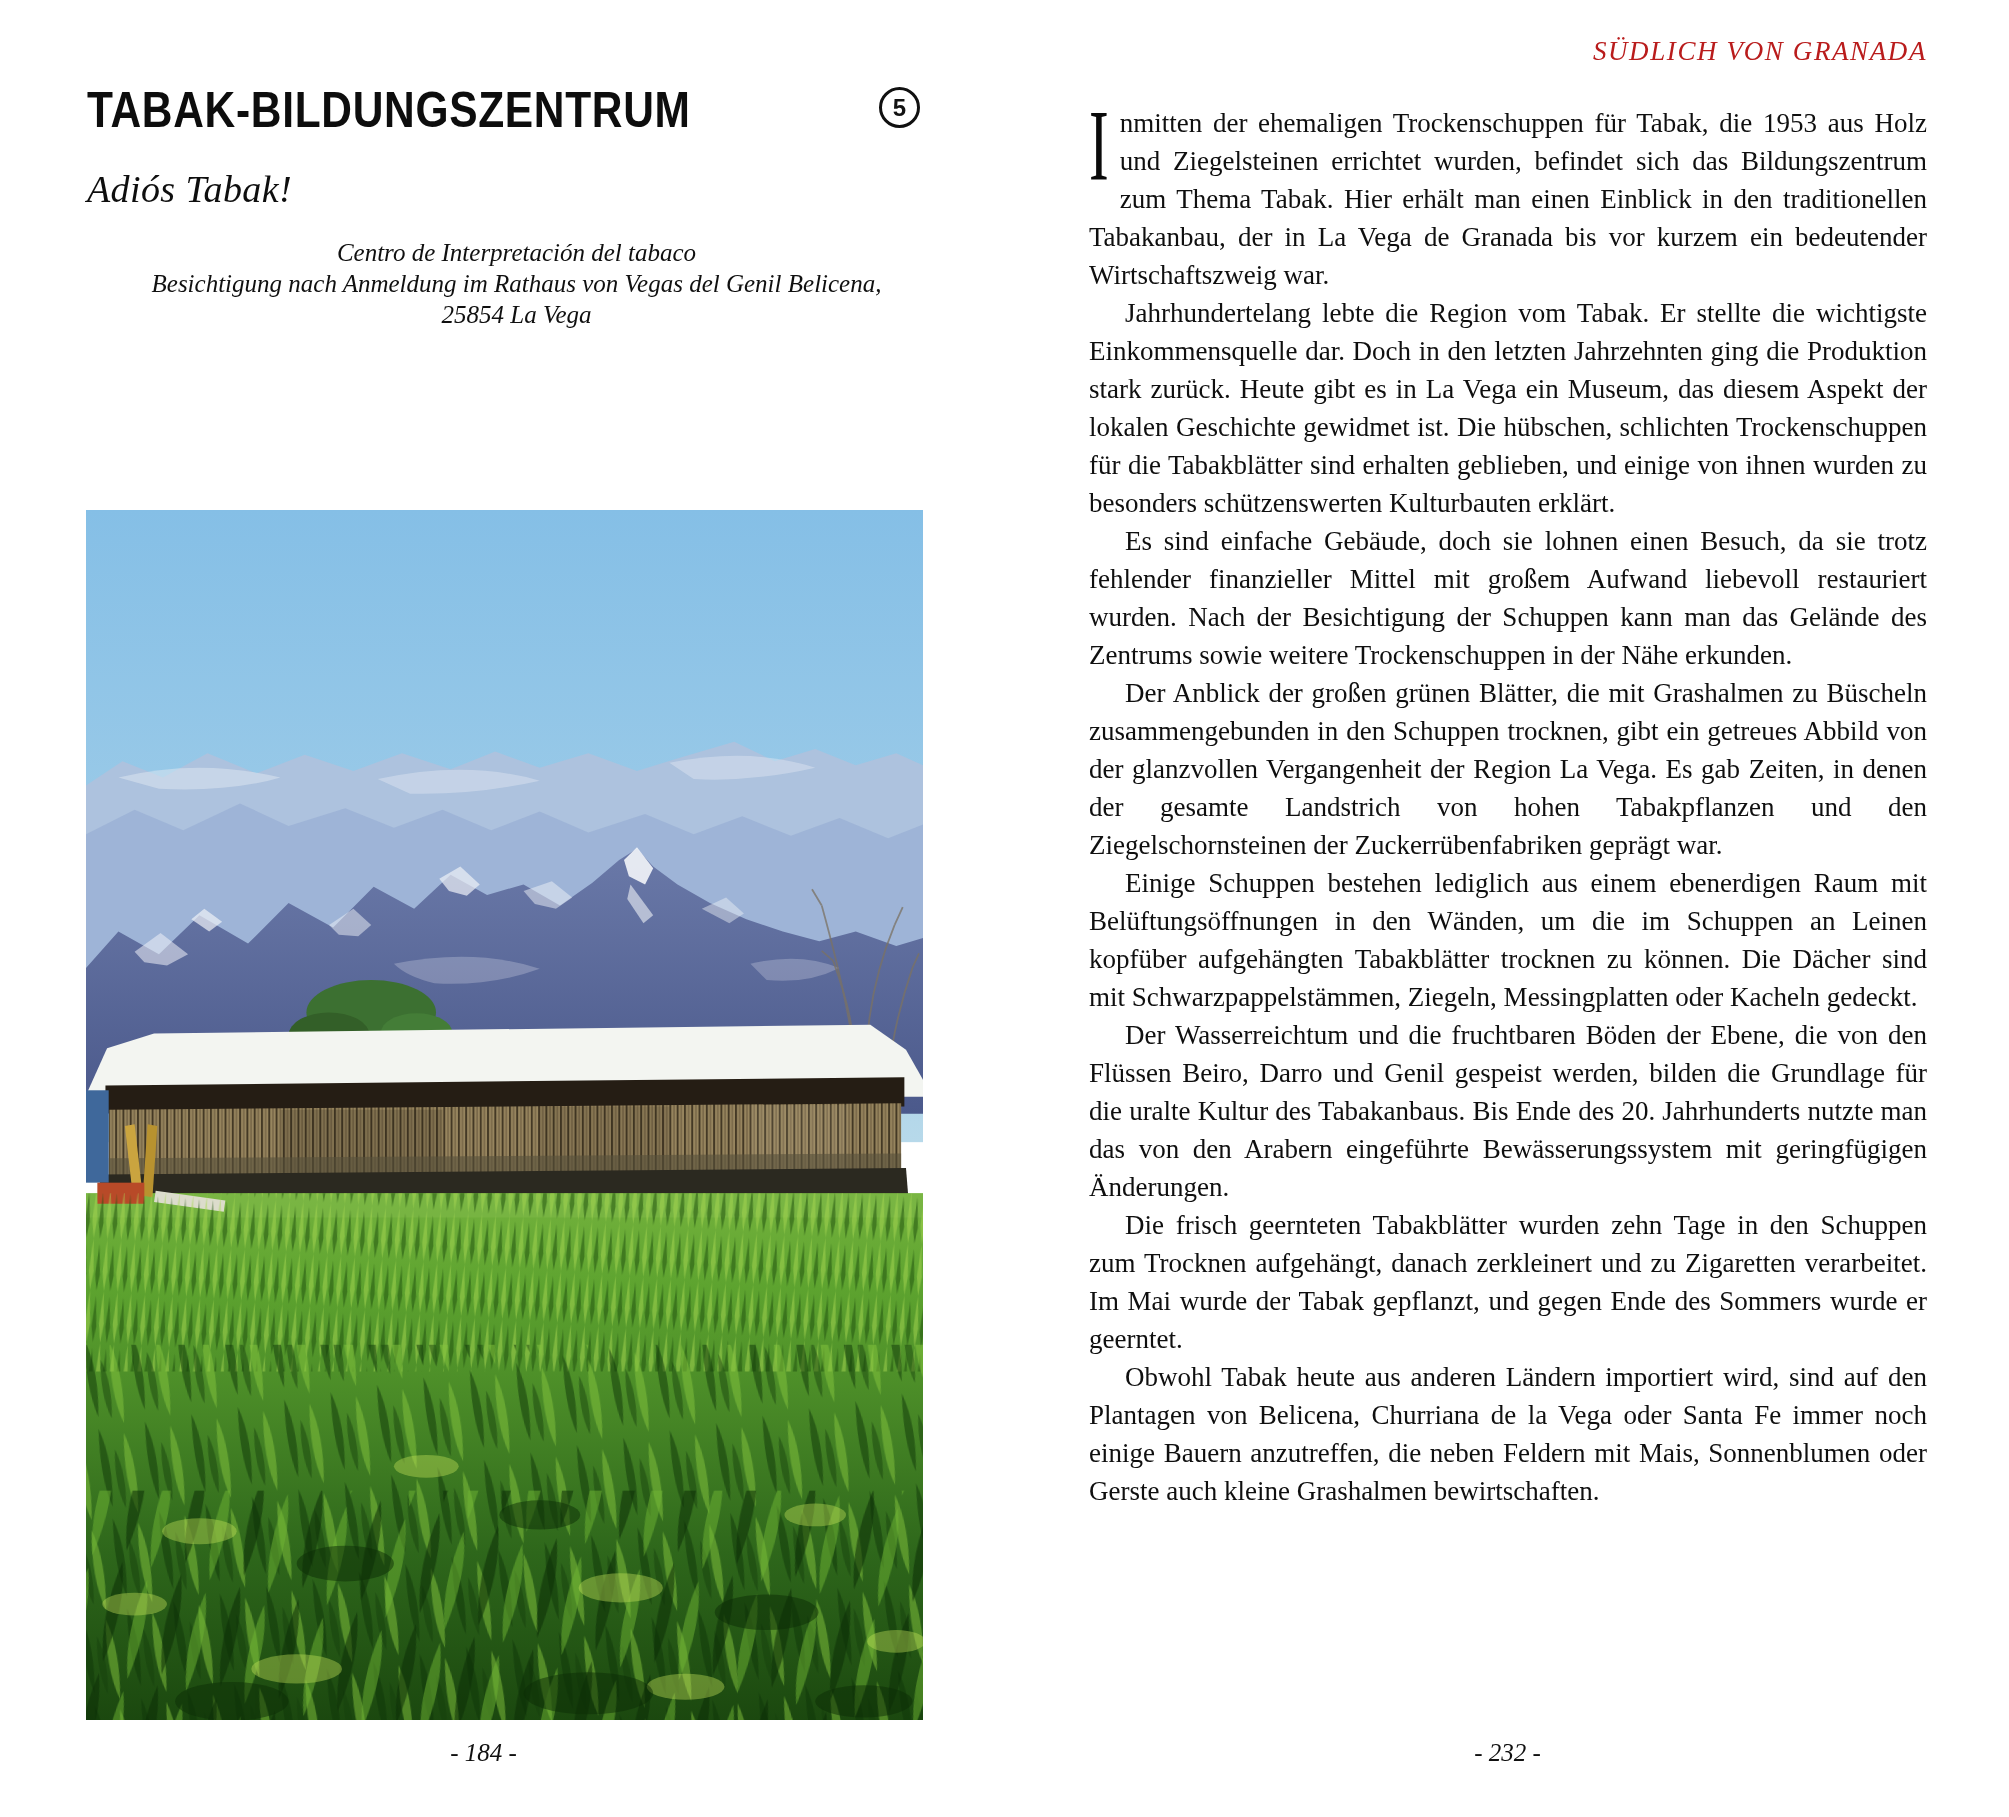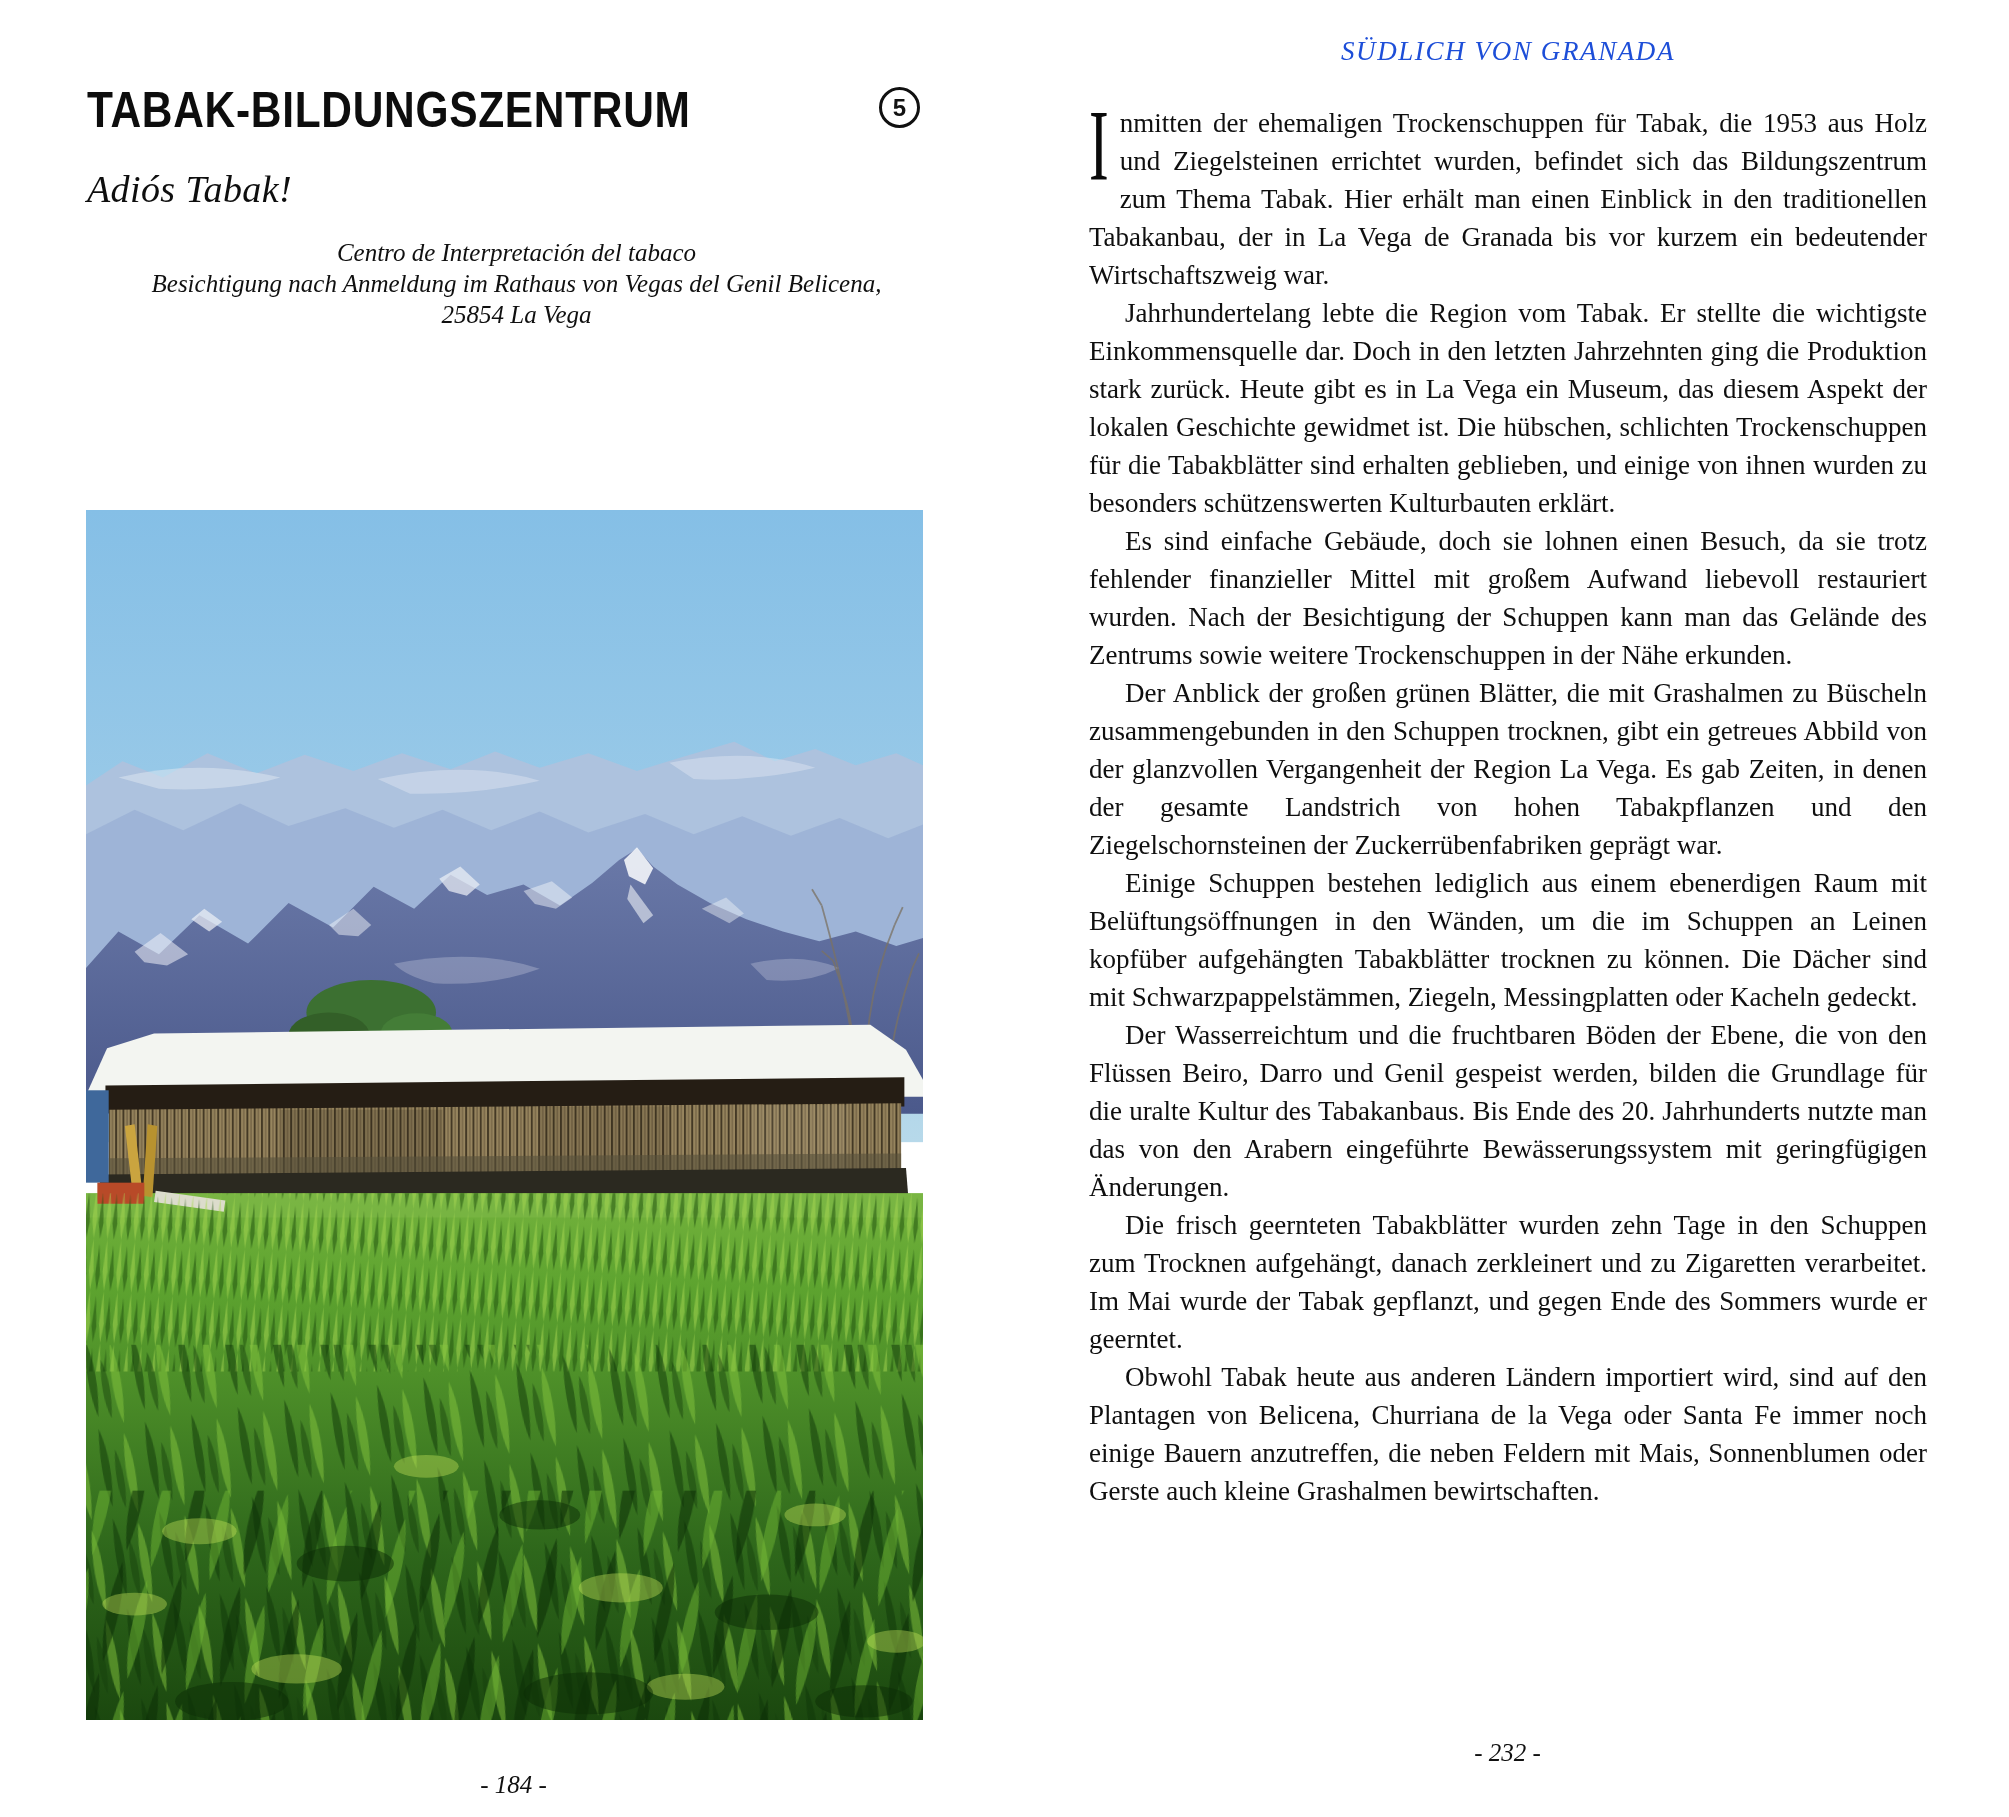--- a/index.html
+++ b/index.html
@@ -27,32 +27,32 @@
     font-style:italic; font-size:38px; letter-spacing:0.4px; color:#0e0e0e;
   }
   .contact {
     position:absolute; left:87px; top:237px; width:859px;
     font-style:italic; font-size:25px; line-height:31px; color:#101010;text-align:center;
   }
   .pagenum {
     position:absolute; top:1739px; width:259px; text-align:center;
     font-style:italic; font-size:25px; color:#101010;
   }
-  .pagenum.left  { left:384px;margin-top:32px; }
+  .pagenum.left  { left:354px; }
   .pagenum.right { left:1378px; }
 
   .photo {
     position:absolute; left:86px; top:510px; width:837px; height:1210px;
     display:block;
   }
 
   
   .running-head {
-    position:absolute; left:1089px; top:36px; width:838px; text-align:center;
-    font-style:italic; font-size:27px; letter-spacing:1.6px; color:#1d4ed8;
+    position:absolute; left:1089px; top:36px; width:838px; text-align:right;
+    font-style:italic; font-size:27px; letter-spacing:1.6px; color:#b91c1c;
     white-space:nowrap;
   }
   .body-text {
     position:absolute; left:1089px; top:104px; width:838px;
     font-size:27px; line-height:38px; text-align:justify; color:#0f0f0f;
   }
   .body-text p { margin:0; text-indent:36px; }
   .body-text p.first { text-indent:0; }
   .dropcap {
     float:left; width:21px; height:75px; overflow:visible;

